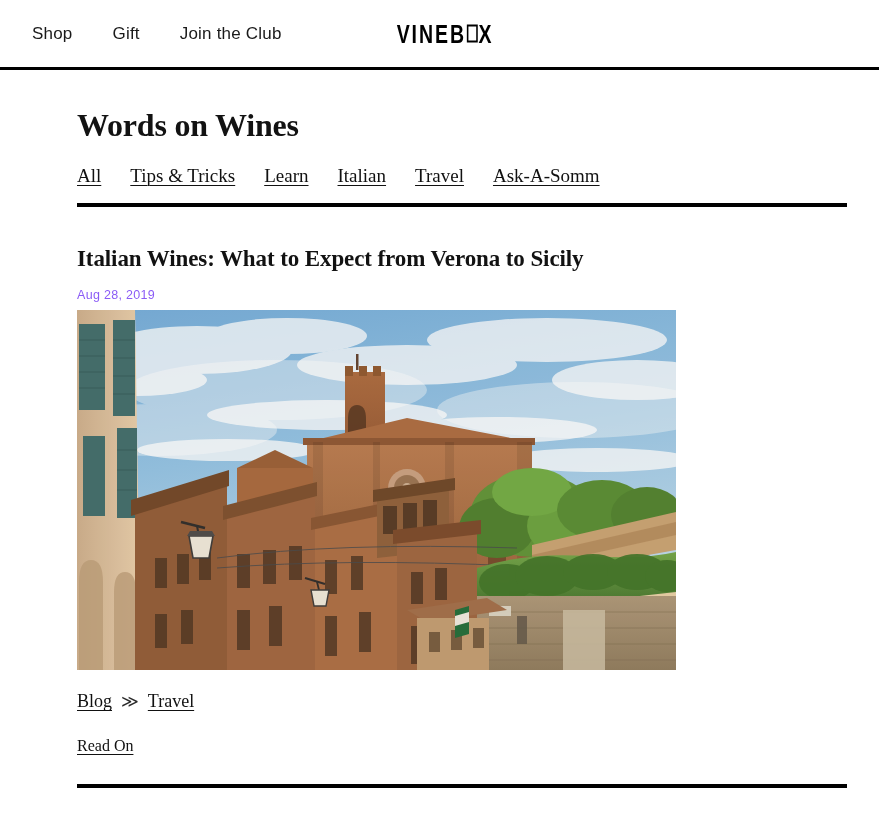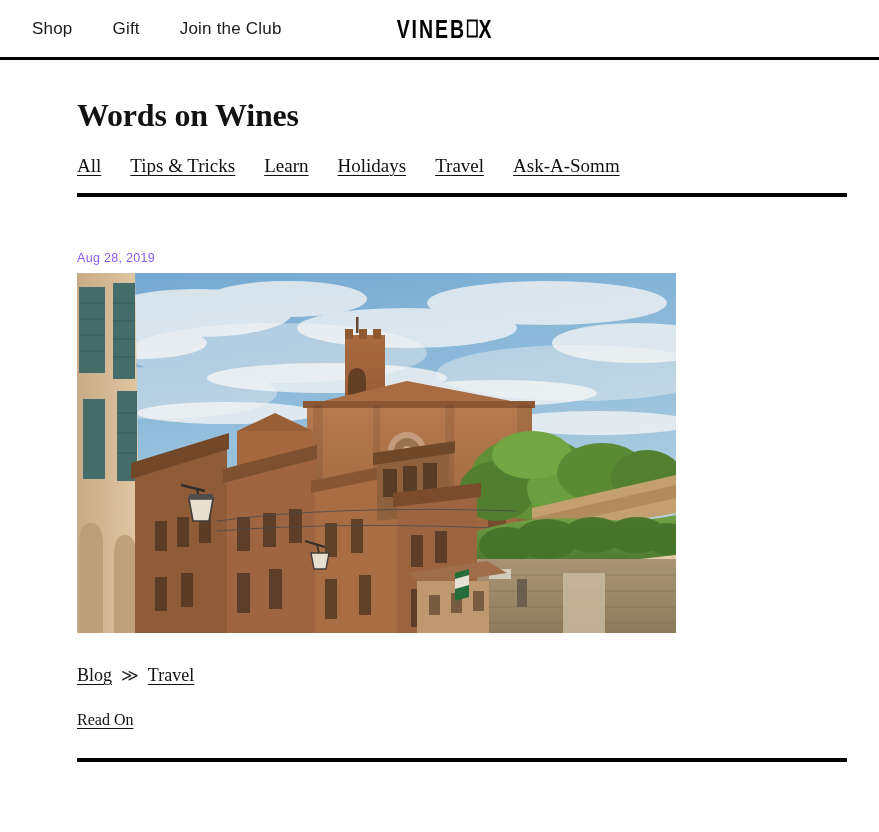--- a/index.html
+++ b/index.html
@@ -14,21 +14,21 @@
   }
   body {
     font-family: "Liberation Sans", sans-serif;
     color: #111111;
     -webkit-font-smoothing: antialiased;
   }
 
   
   .site-header {
     position: relative;
-    height: 60px;
+    height: 70px;
     border-bottom: 3px solid #000000;
     display: flex;
     align-items: center;
   }
   .nav-primary {
     display: flex;
     align-items: center;
     gap: 40px;
     padding-left: 32px;
   }
@@ -141,21 +141,21 @@
     width: 599px;
     height: 360px;
     overflow: hidden;
     position: relative;
     background: #9cc3e0;
   }
   .photo-svg { display: block; width: 599px; height: 360px; }
 
   
   .breadcrumb {
-    margin-top: 32px;
+    margin-top: 21px;
     display: flex;
     align-items: baseline;
     gap: 9px;
     font-family: "Liberation Serif", serif;
     font-size: 18px;
   }
   .breadcrumb a {
     color: #111111;
     text-decoration: underline;
     text-underline-offset: 3px;
@@ -198,29 +198,30 @@
 
 <main class="page">
   <div class="content-col">
 
     <h1 class="page-title">Words on Wines</h1>
 
     <nav class="category-nav">
       <a href="#">All</a>
       <a href="#">Tips &amp; Tricks</a>
       <a href="#">Learn</a>
-      <a href="#">Holidays</a>
+      <a href="#">Italian</a>
       <a href="#">Travel</a>
       <a href="#">Ask-A-Somm</a>
     </nav>
 
     <div class="rule-thick"></div>
 
     <article class="article">
 
+      <h2 class="article-title">Italian Wines: What to Expect from Verona to Sicily</h2>
 
       <div class="article-date">Aug 28, 2019</div>
 
       <div class="article-photo">
         <svg class="photo-svg" viewBox="0 0 599 360" preserveAspectRatio="none">
           <defs>
             <linearGradient id="skyGrad" x1="0" y1="0" x2="0.25" y2="1">
               <stop offset="0%" stop-color="#6FA9D8"></stop>
               <stop offset="45%" stop-color="#8FC0E2"></stop>
               <stop offset="100%" stop-color="#C4DCEC"></stop>

